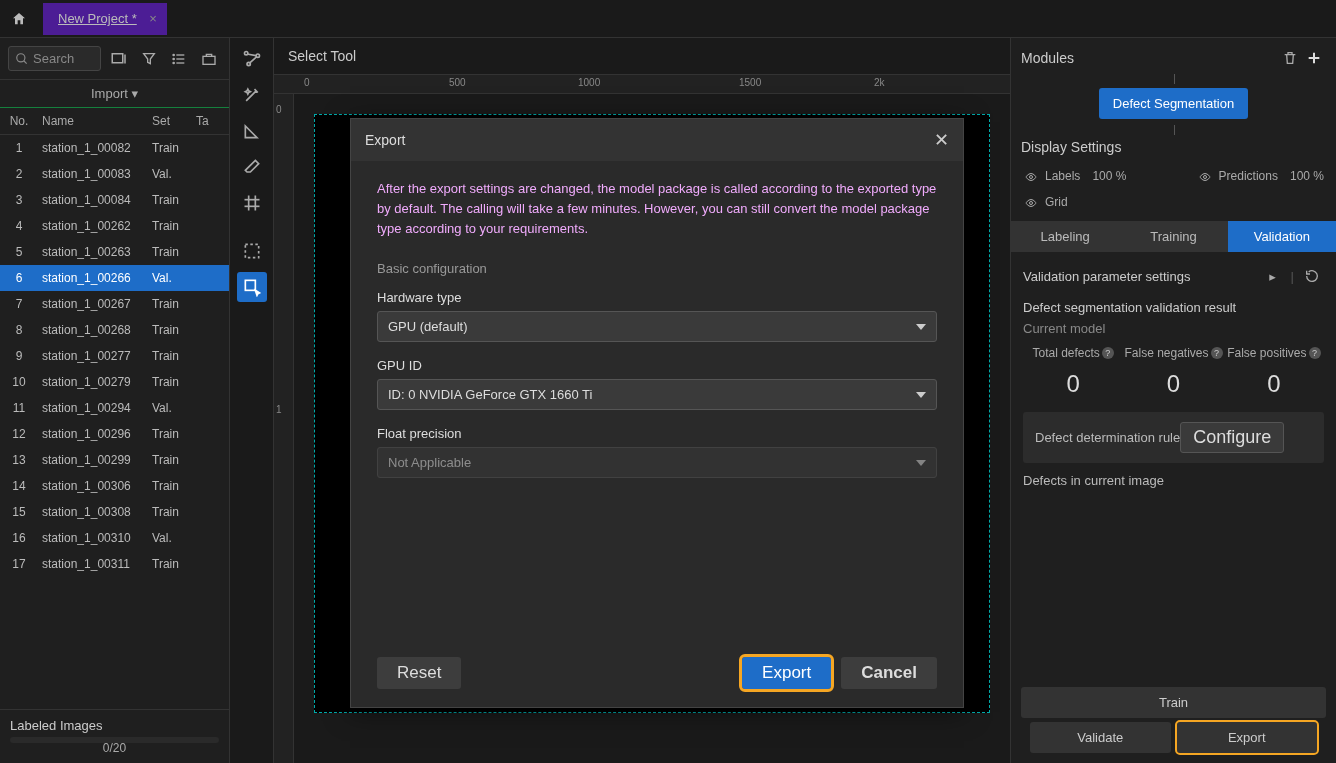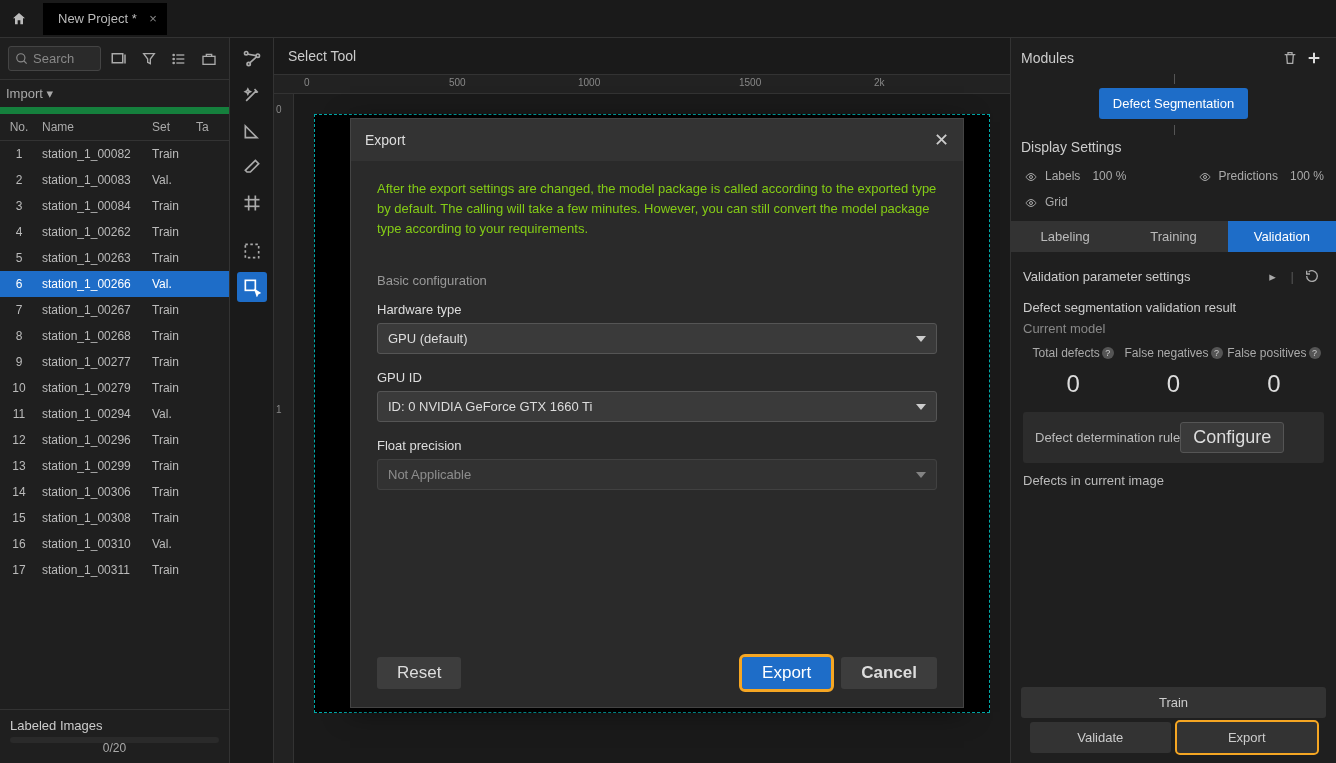--- a/index.html
+++ b/index.html
@@ -1,27 +1,27 @@
 <!DOCTYPE html>
 <html><head>
 <meta charset="utf-8">
 <style>
 * { margin: 0; padding: 0; box-sizing: border-box; font-family: "Segoe UI", Arial, sans-serif; }
 body { background: #1a1a1a; color: #bbb; font-size: 13px; overflow: hidden; width: 1336px; height: 763px; }
 .topbar { height: 38px; background: #1a1a1a; display: flex; align-items: center; padding-left: 10px; border-bottom: 1px solid #333; }
 .home-icon { width: 18px; height: 16px; margin-right: 15px; cursor: pointer; }
-.tab { background: #000000; padding: 8px 30px 8px 15px; position: relative; font-size: 13px; color: #bbb; height: 32px; display:flex; align-items:center; }
+.tab { background: #4c1d95; padding: 8px 30px 8px 15px; position: relative; font-size: 13px; color: #bbb; height: 32px; display:flex; align-items:center;text-decoration:underline; }
 .tab .close { position: absolute; right: 10px; top: 8px; font-size: 13px; color: #888; cursor: pointer; }
 .main { display: flex; height: calc(100% - 38px); }
 .leftpanel { width: 230px; background: #1f1f1f; display: flex; flex-direction: column; border-right: 1px solid #333; }
 .searchrow { display: flex; align-items: center; padding: 8px; gap: 6px; }
 .searchbox { flex: 1; background: #2a2a2a; border: 1px solid #444; border-radius: 3px; padding: 4px 6px; display: flex; align-items: center; color: #888; }
 .searchbox svg { margin-right: 4px; }
 .iconbtn { width: 24px; height: 24px; display:flex; align-items:center; justify-content:center; cursor:pointer; color:#aaa; }
-.importrow { padding: 6px; color: #aaa; border-top:1px solid #333; border-bottom:7px solid #15803d; cursor:pointer; }
+.importrow { text-align: center; padding: 6px; color: #aaa; border-top:1px solid #333; border-bottom:1px solid #15803d; cursor:pointer; }
 .listhead { display: flex; font-size: 12px; color: #aaa; border-bottom: 1px solid #333; }
 .listhead div, .listrow div { padding: 6px 4px; overflow:hidden; white-space:nowrap; }
 .col-no { width: 38px; text-align: center; }
 .col-name { width: 110px; }
 .col-set { width: 44px; }
 .col-tag { width: 28px; }
 .filelist { flex:1; overflow:hidden; }
 .listrow { display: flex; font-size: 12px; color: #bbb; }
 .listrow.selected { background: #1e6dc8; color: #fff; }
 .labeled-bar { padding: 8px 10px; border-top:1px solid #333; color:#ccc; }
@@ -69,21 +69,21 @@
 .confbtn { background:#3a3a3a; border:1px solid #555; padding:4px 12px; border-radius:3px; color:#ddd; cursor:pointer; font-size:18px; }
 .right-spacer { flex:1; }
 .train-btn { margin:4px 10px; background:#333; text-align:center; padding:8px 0; border-radius:3px; color:#ccc; cursor:pointer; }
 .btn-row { display:flex; gap:6px; margin:0 19px 10px; }
 .btn-row div { flex:1; background:#333; text-align:center; padding:8px 0; border-radius:3px; color:#ccc; cursor:pointer; }
 .btn-row div.highlight { outline:2px solid #f5a623; }
 .modal { position:absolute; left:350px; top:118px; width:614px; height:590px; background:#2a2a2a; border:1px solid #444; display:flex; flex-direction:column; box-shadow:0 4px 24px rgba(0,0,0,.5); }
 .modal-head { padding:10px 14px; display:flex; align-items:center; color:#ddd; font-size:14px; background:#333; }
 .modal-head .spacer { flex:1; }
 .modal-body { padding:18px 26px; flex:1; color:#aaa; font-size:13px; overflow:auto; }
-.modal-desc { line-height:1.55; color:#84cc16; margin-bottom:34px; }
+.modal-desc { line-height:1.55; color:#f0abfc; margin-bottom:22px; }
 .modal-section { color:#999; margin-bottom:14px; font-size:13px; }
 .fld-label { color:#ddd; font-size:13px; margin-bottom:6px; }
 .fld-select { background:#3a3a3a; border:1px solid #555; border-radius:3px; padding:7px 10px; display:flex; align-items:center; color:#ddd; cursor:pointer; margin-bottom:16px; }
 .fld-select.disabled { opacity:.55; cursor:default; }
 .fld-select .spacer { flex:1; }
 .chev { width:0;height:0;border-left:5px solid transparent;border-right:5px solid transparent;border-top:6px solid #ccc; }
 .modal-foot { padding:12px 26px 18px; display:flex; align-items:center; }
 .mbtn { padding:6px 20px; border-radius:3px; cursor:pointer; font-size:17px; }
 .mbtn.reset { background:#3d3d3d; color:#ddd; }
 .mbtn.export { background:#1e6dc8; color:#fff; outline:3px solid #f5a623; margin-left:auto; margin-right:10px; }

